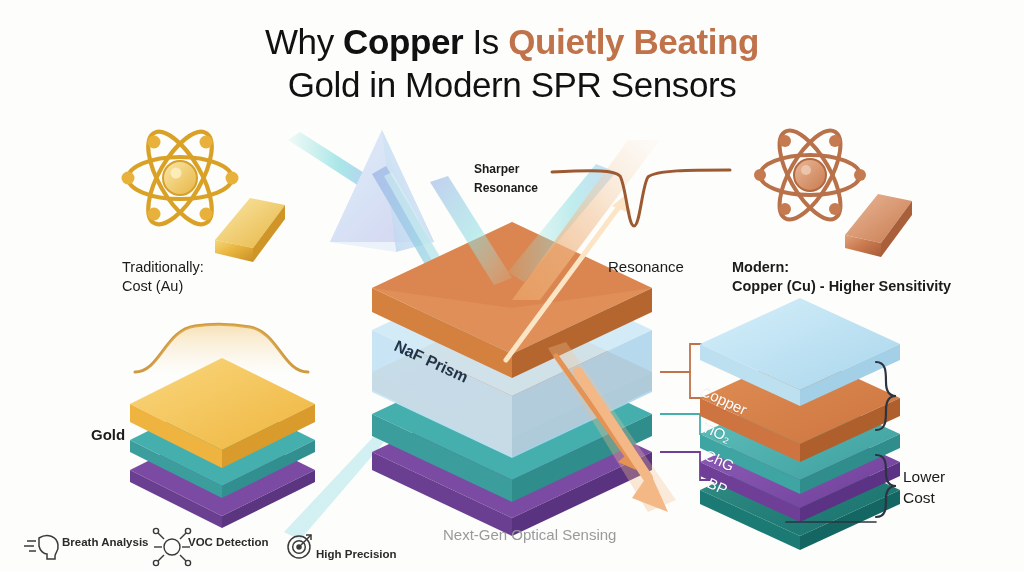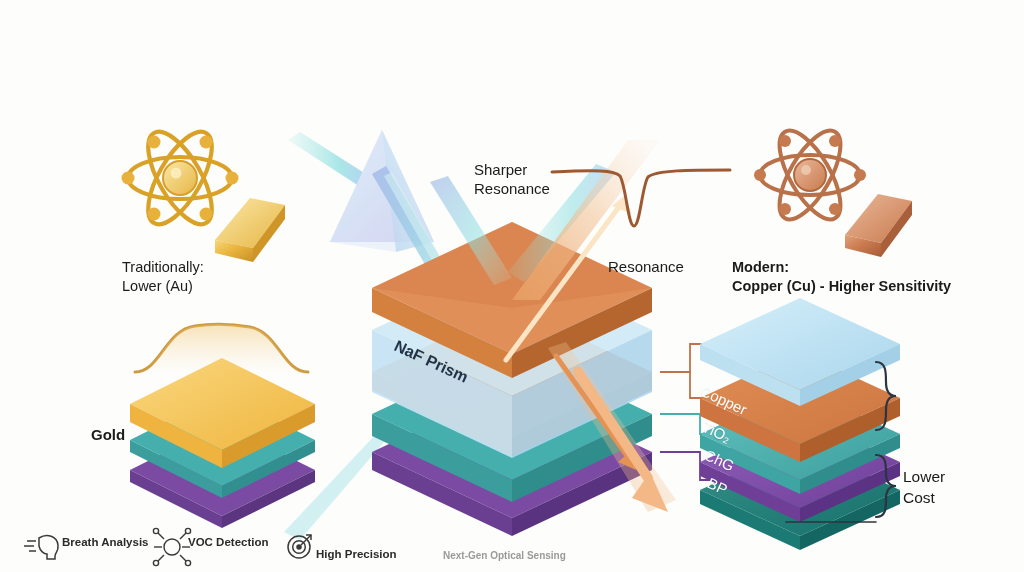--- a/index.html
+++ b/index.html
@@ -19,33 +19,37 @@
   .t-accent{font-weight:700;color:#c0724a;}
 
   
   .lbl{position:absolute;color:#1b1b1b;font-size:14.5px;line-height:19px;font-weight:500;white-space:pre-line;}
   .lbl-sm{position:absolute;color:#1b1b1b;font-size:13.5px;line-height:18px;font-weight:600;margin-left:8px;}
 
   
   .footer{position:absolute;left:0;bottom:8px;width:824px;height:40px;}
   .foot-item{position:absolute;display:flex;align-items:center;gap:8px;}
   .foot-label{font-size:11.5px;font-weight:700;color:#2b2b2b;}
-  .foot-tag{position:absolute;left:443px;top:26px;font-size:10px;color:#9a9a9a;font-weight:700;}
+  .foot-tag{position:absolute;left:443px;top:2px;font-size:15px;color:#9a9a9a;font-weight:400;}
 
   
   .face-text{position:absolute;color:#ffffff;font-size:15px;font-weight:500;
              text-shadow:0 1px 1px rgba(0,0,0,.12);pointer-events:none;}
   .prism-text{position:absolute;color:#243447;font-size:16px;font-weight:600;}
   svg{display:block;}
 </style>
 </head>
 <body>
 
 <div id="stage">
 
+  <div class="title-wrap">
+    <div class="title-line"><span class="t-reg">Why </span><span class="t-bold">Copper</span><span class="t-reg"> Is </span><span class="t-accent">Quietly Beating</span></div>
+    <div class="title-line t-reg">Gold in Modern SPR Sensors</div>
+  </div>
 
   <svg width="1024" height="572" style="position:absolute;left:0;top:0;">
     <defs>
       <linearGradient id="goldBar" x1="0" y1="0" x2="1" y2="1">
         <stop offset="0%" stop-color="#f6d77a"></stop>
           <stop offset="45%" stop-color="#e9b53f"></stop>
           <stop offset="100%" stop-color="#c98f25"></stop>
       </linearGradient>
       <linearGradient id="goldBarTop" x1="0" y1="0" x2="1" y2="1">
         <stop offset="0%" stop-color="#fbe8a8"></stop>
@@ -302,27 +306,27 @@
     <g stroke="#3a3a3a" fill="none" stroke-width="1.5">
       <circle cx="299" cy="547" r="11"></circle>
       <circle cx="299" cy="547" r="6.3"></circle>
       <circle cx="299" cy="547" r="2" fill="#3a3a3a"></circle>
       <line x1="301" y1="545" x2="311" y2="535"></line>
       <path d="M306 535 L311 535 L311 540"></path>
     </g>
   </svg>
 
   <div class="lbl" style="left:122px;top:258px;">Traditionally:
-Lower (Au)</div>
+Cost (Au)</div>
   <div class="lbl" style="left:732px;top:258px;font-weight:bold;">Modern:
 Copper (Cu) - Higher Sensitivity</div>
 
   <div class="lbl-sm" style="left:83px;top:426px;font-size:15px;">Gold</div>
 
-  <div class="lbl" style="left:474px;top:160px;font-size:15px;font-weight:400;">Sharper
+  <div class="lbl" style="left:474px;top:160px;font-size:12px;font-weight:700;">Sharper
 Resonance</div>
   <div class="lbl" style="left:608px;top:257px;font-size:15px;font-weight:500;">Resonance</div>
 
   <div class="prism-text" style="left:399px;top:337px;transform:rotate(25deg);transform-origin:left top;">NaF Prism</div>
 
   <div class="face-text" style="left:705px;top:382px;transform:rotate(25deg);transform-origin:left top;">Copper</div>
   <div class="face-text" style="left:707px;top:418px;transform:rotate(25deg);transform-origin:left top;">TiO₂</div>
   <div class="face-text" style="left:709px;top:446px;transform:rotate(25deg);transform-origin:left top;">ChG</div>
   <div class="face-text" style="left:712px;top:474px;transform:rotate(25deg);transform-origin:left top;">BP</div>
 

